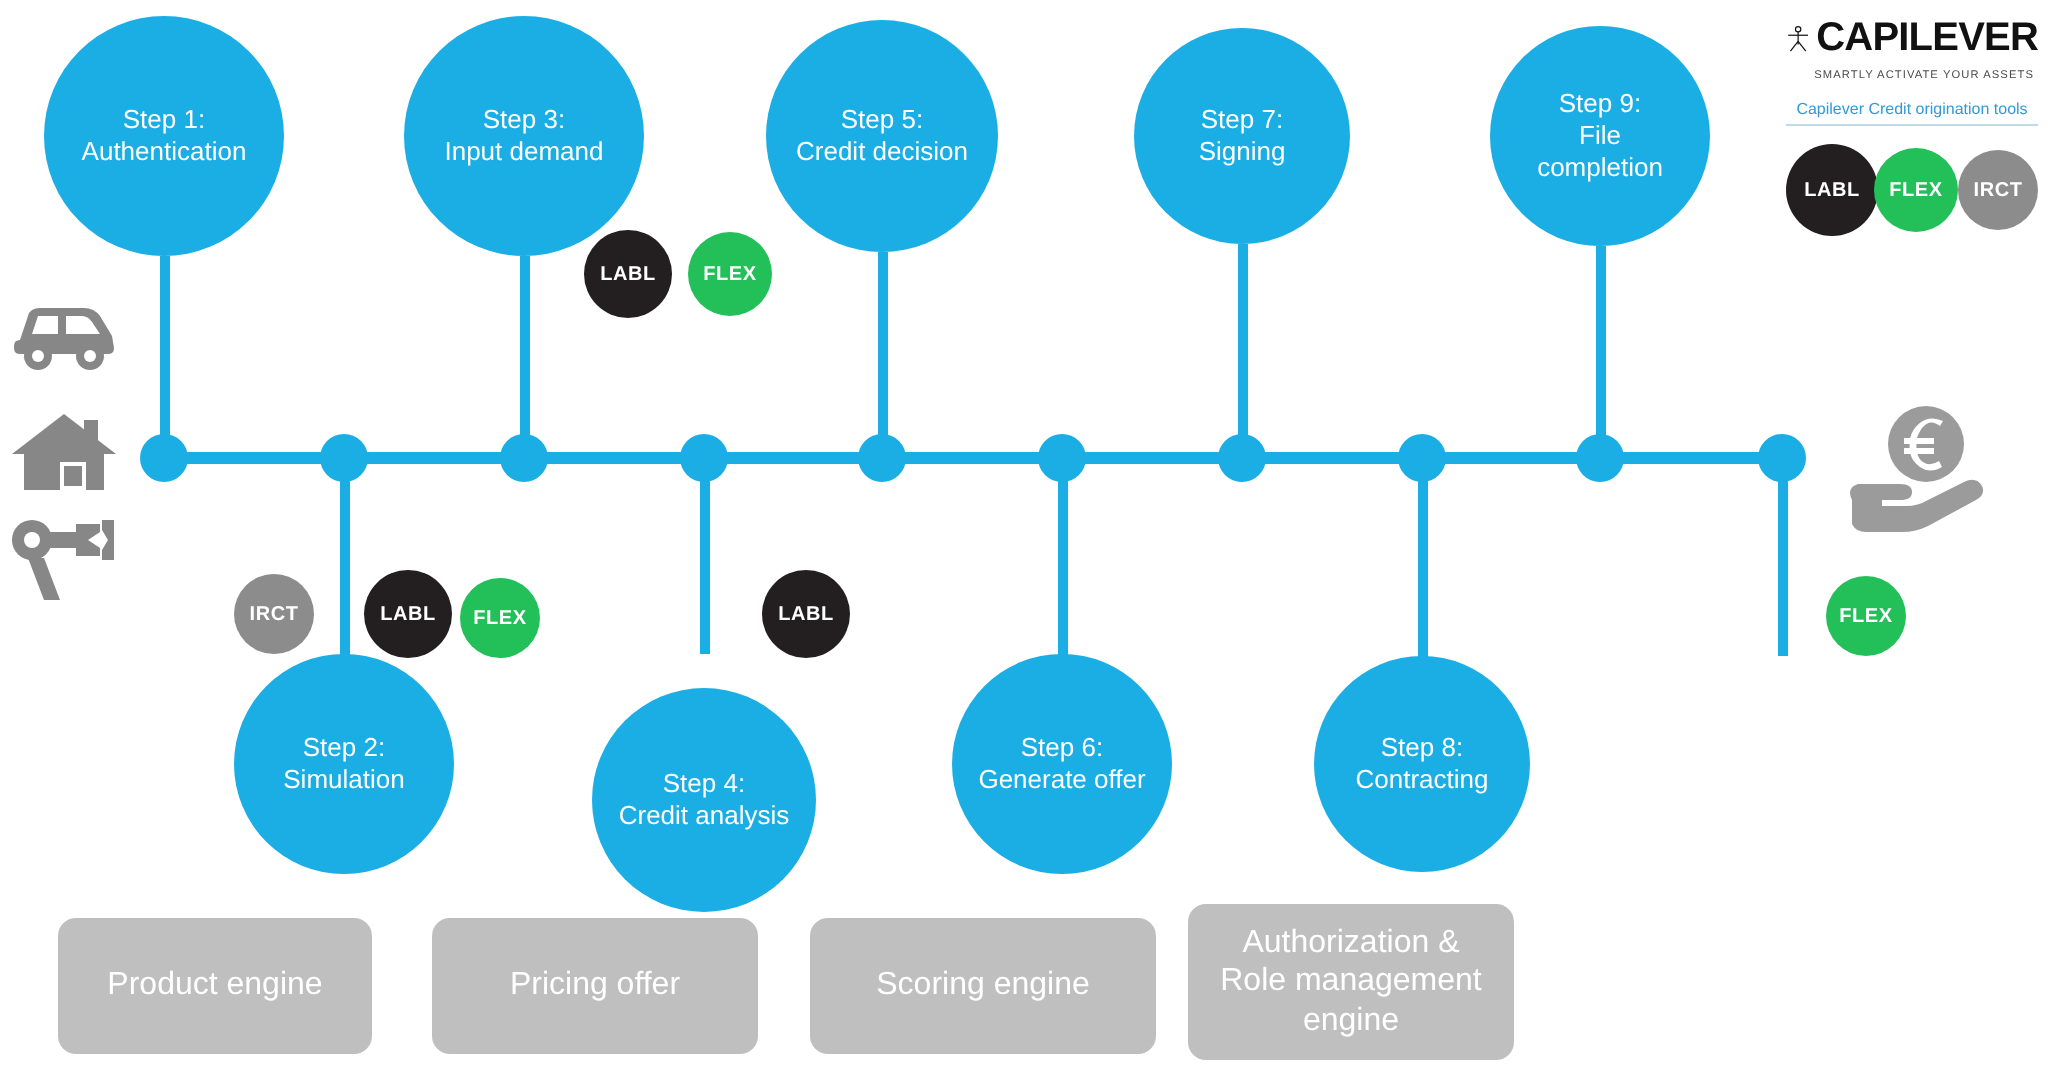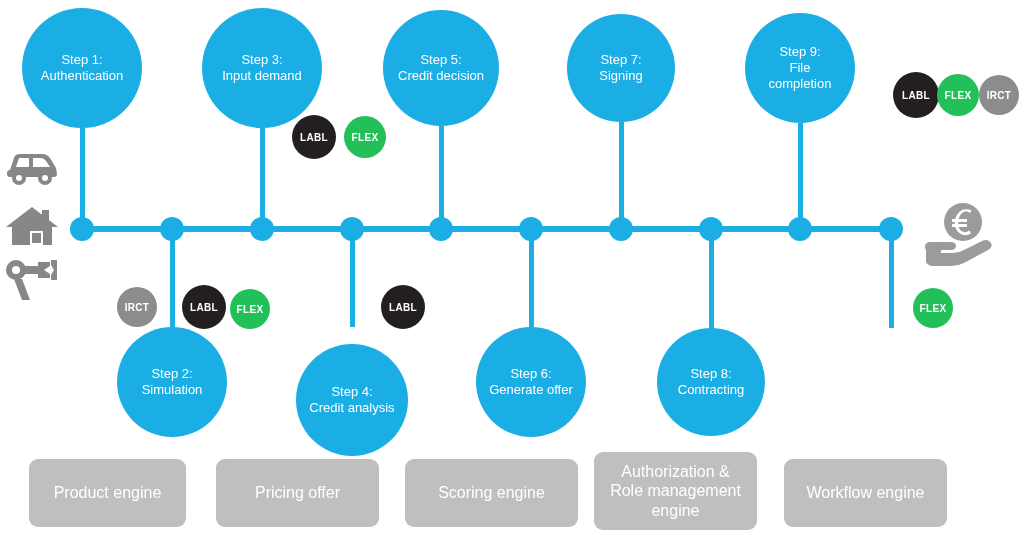--- a/index.html
+++ b/index.html
@@ -284,24 +284,35 @@
     <span class="label">Pricing offer</span>
   </div>
   <div class="engine-box" style="left:405px; top:459px; width:173px; height:68px;">
     <span class="label">Scoring engine</span>
   </div>
   <div class="engine-box" style="left:594px; top:452px; width:163px; height:78px;">
     <span class="label">Authorization &amp;
 Role management
 engine</span>
   </div>
-  <div class="engine-box" style="left:784px; top:459px; width:163px; height:68px;">
-    <span class="label">Workflow engine</span>
-  </div>
-
+
+  <div id="logo-block">
+    <div id="logo-top">
+      <svg width="22" height="26" viewBox="0 0 22 26" aria-hidden="true">
+        <circle cx="11" cy="5" r="2.4" fill="none" stroke="#111111" stroke-width="1.1"></circle>
+        <line x1="11" y1="7.6" x2="11" y2="19" stroke="#111111" stroke-width="1.1"></line>
+        <line x1="2" y1="10.5" x2="20" y2="10.5" stroke="#111111" stroke-width="1.1"></line>
+        <line x1="11" y1="16" x2="4" y2="25" stroke="#111111" stroke-width="1.1"></line>
+        <line x1="11" y1="16" x2="18" y2="25" stroke="#111111" stroke-width="1.1"></line>
+      </svg>
+      <span id="logo-wordmark">CAPILEVER</span>
+    </div>
+    <div id="logo-tagline">SMARTLY ACTIVATE YOUR ASSETS</div>
+    <div id="logo-subtitle">Capilever Credit origination tools</div>
+  </div>
 
   <div id="logo-badges">
     <div class="badge badge-labl" style="left:0px; top:0px; width:46px; height:46px;">
       <span>LABL</span>
     </div>
     <div class="badge badge-flex" style="left:44px; top:2px; width:42px; height:42px;">
       <span>FLEX</span>
     </div>
     <div class="badge badge-irct" style="left:86px; top:3px; width:40px; height:40px;">
       <span>IRCT</span>

